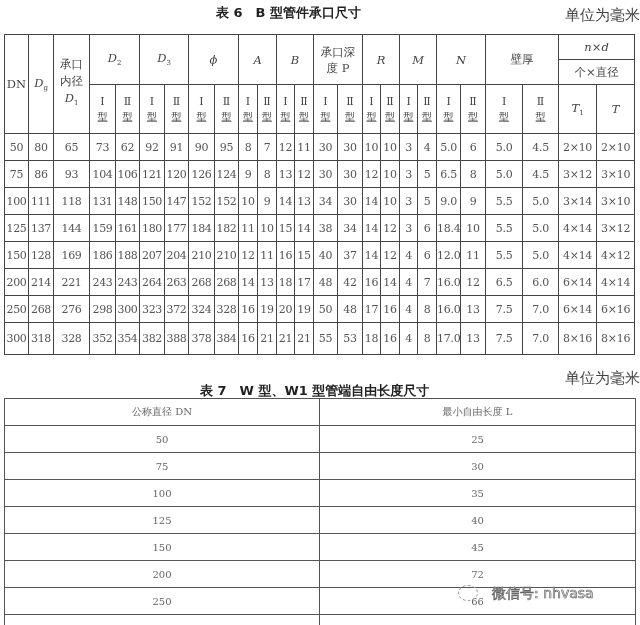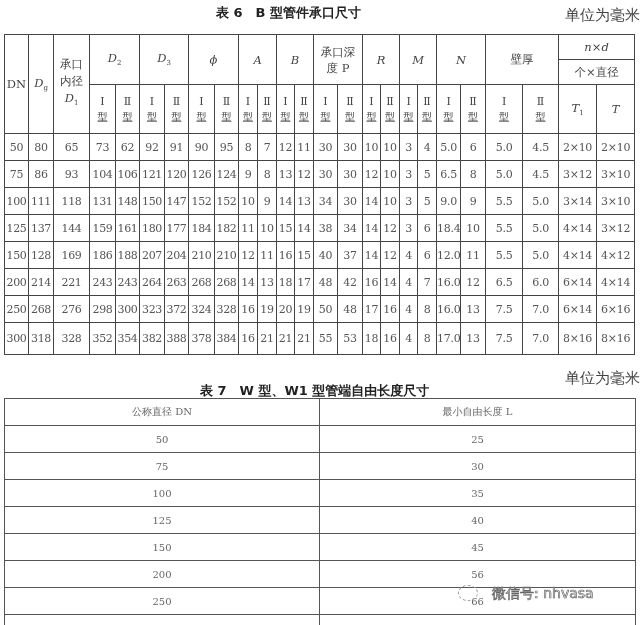--- a/index.html
+++ b/index.html
@@ -427,21 +427,21 @@
       <tr>
         <td>125</td>
         <td>40</td>
       </tr>
       <tr>
         <td>150</td>
         <td>45</td>
       </tr>
       <tr>
         <td>200</td>
-        <td>56</td>
+        <td>72</td>
       </tr>
       <tr>
         <td>250</td>
         <td>66</td>
       </tr>
       <tr>
         <td>300</td>
         <td>76</td>
       </tr>
     </tbody>

